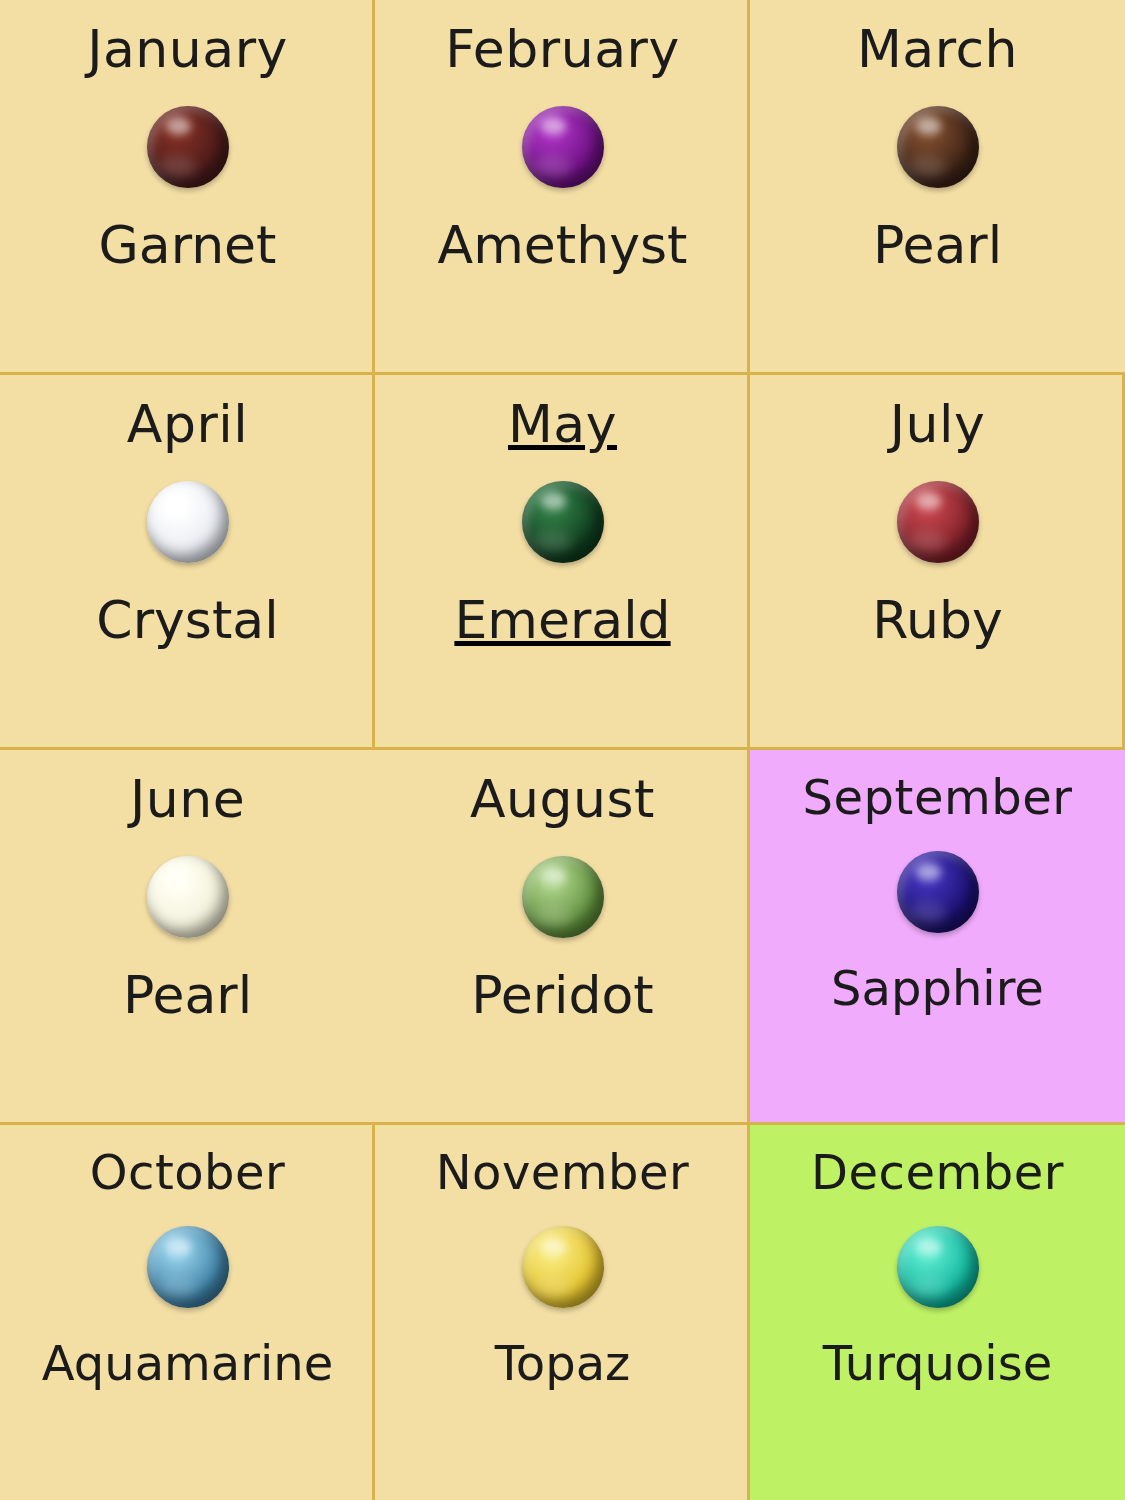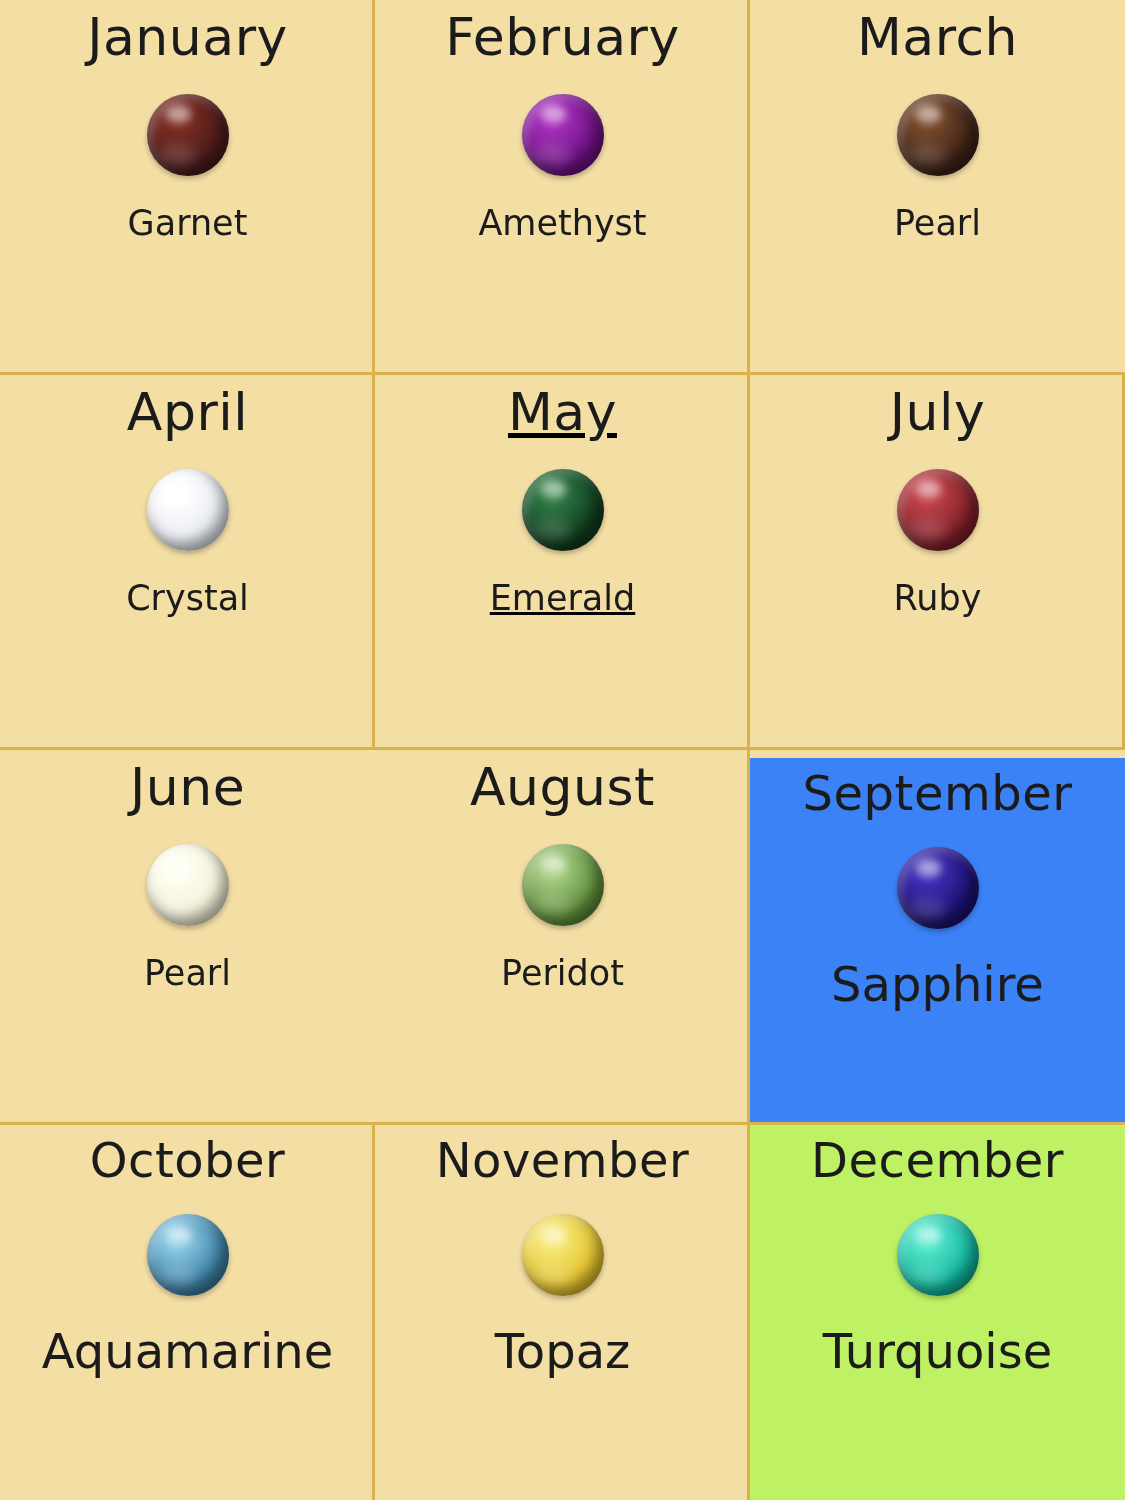--- a/index.html
+++ b/index.html
@@ -22,21 +22,21 @@
     grid-template-columns: 1fr 1fr 1fr;
     grid-template-rows: 1fr 1fr 1fr 1fr;
   }
   .cell {
     position: relative;
     display: flex;
     flex-direction: column;
     align-items: center;
     justify-content: flex-start;
     box-sizing: border-box;
-    padding-top: 10px;
+    padding-top: 22px;
     background: #f3dea4;
   }
   
   .cell::after {
     content: "";
     position: absolute;
     right: 0;
     top: 0;
     bottom: 0;
     width: 3px;
@@ -90,21 +90,21 @@
     left: 14%;
     bottom: 12%;
     width: 46%;
     height: 26%;
     border-radius: 50%;
     background: rgba(255,255,255,0.14);
     filter: blur(6px);
   }
   .name {
     margin-top: 16px;
-    font-size: 35px;
+    font-size: 52px;
     color: #1b1b1b;
     white-space: nowrap;
   }
   .name.small { font-size: 48px; }
   .name.tiny { font-size: 48px; }
 </style>
 </head>
 <body>
 
 <div id="chart">
@@ -190,21 +190,21 @@
     <div class="month">August</div>
     <div class="gem-wrap">
       <div class="gem" style="background: radial-gradient(circle at 36% 30%, rgb(168, 207, 132) 0%, rgb(168, 207, 132) 12%, rgb(93, 140, 58) 62%, rgb(93, 140, 58) 100%); box-shadow: rgba(0, 0, 0, 0.45) -6px -8px 14px inset, rgba(255, 255, 255, 0.25) 5px 6px 10px inset, rgba(0, 0, 0, 0.25) 0px 3px 5px;">
           <span class="hl"></span>
           <span class="hl2"></span>
         </div>
     </div>
     <div class="name">Peridot</div>
   </div>
 
-  <div class="cell nocol" style="background: #3b82f6; margin-top: 8px;">
+  <div class="cell nocol" style="background: #f0abfc;">
     <div class="month small">September</div>
     <div class="gem-wrap">
       <div class="gem" style="background: radial-gradient(circle at 36% 30%, rgb(64, 48, 184) 0%, rgb(64, 48, 184) 12%, rgb(27, 16, 112) 62%, rgb(27, 16, 112) 100%); box-shadow: rgba(0, 0, 0, 0.45) -6px -8px 14px inset, rgba(255, 255, 255, 0.25) 5px 6px 10px inset, rgba(0, 0, 0, 0.25) 0px 3px 5px;">
           <span class="hl"></span>
           <span class="hl2"></span>
         </div>
     </div>
     <div class="name small">Sapphire</div>
   </div>
 

